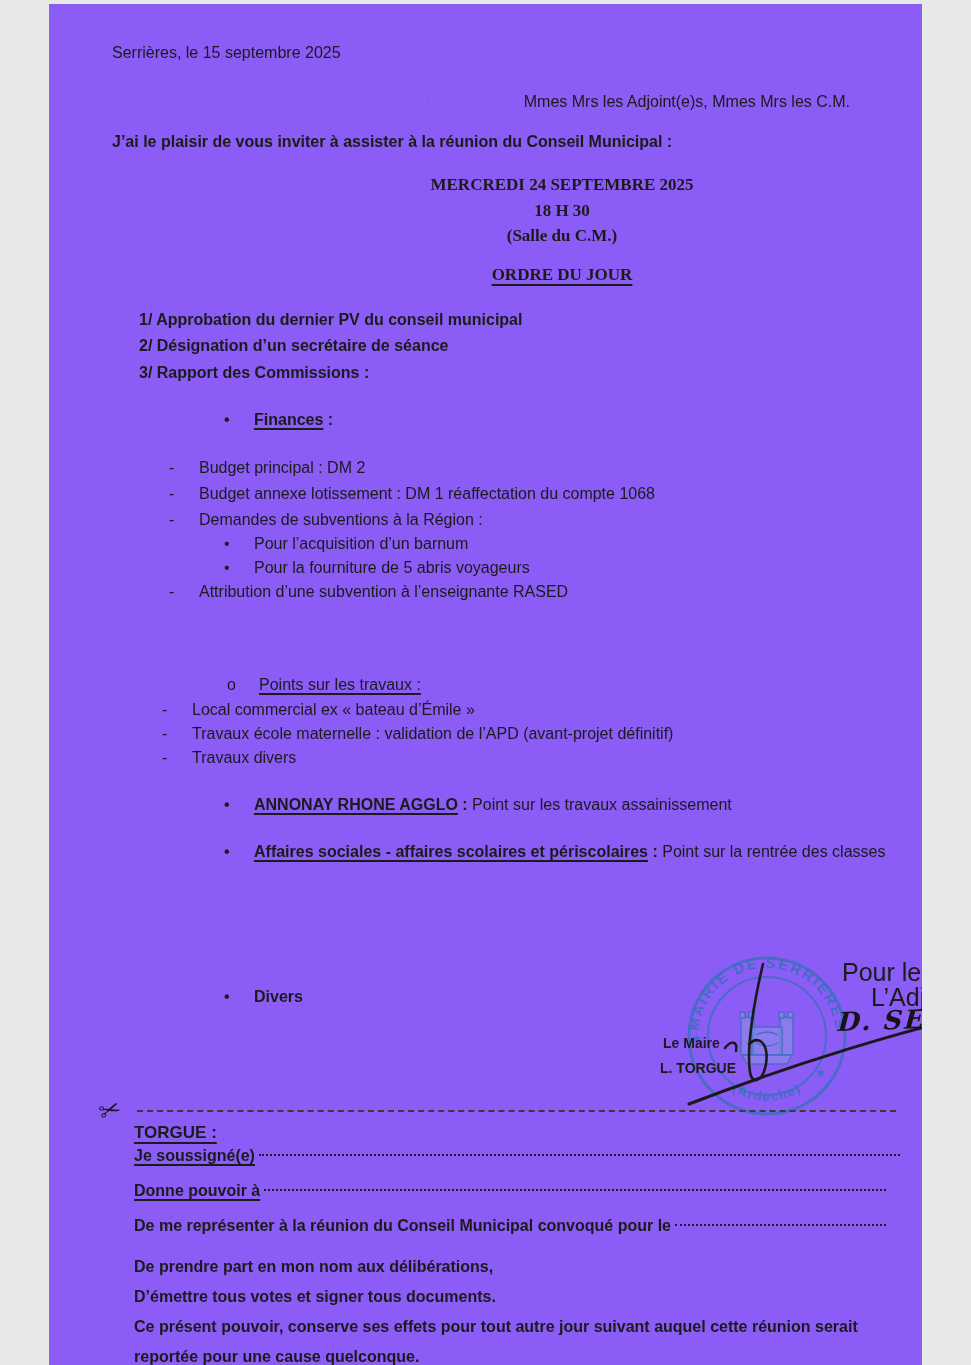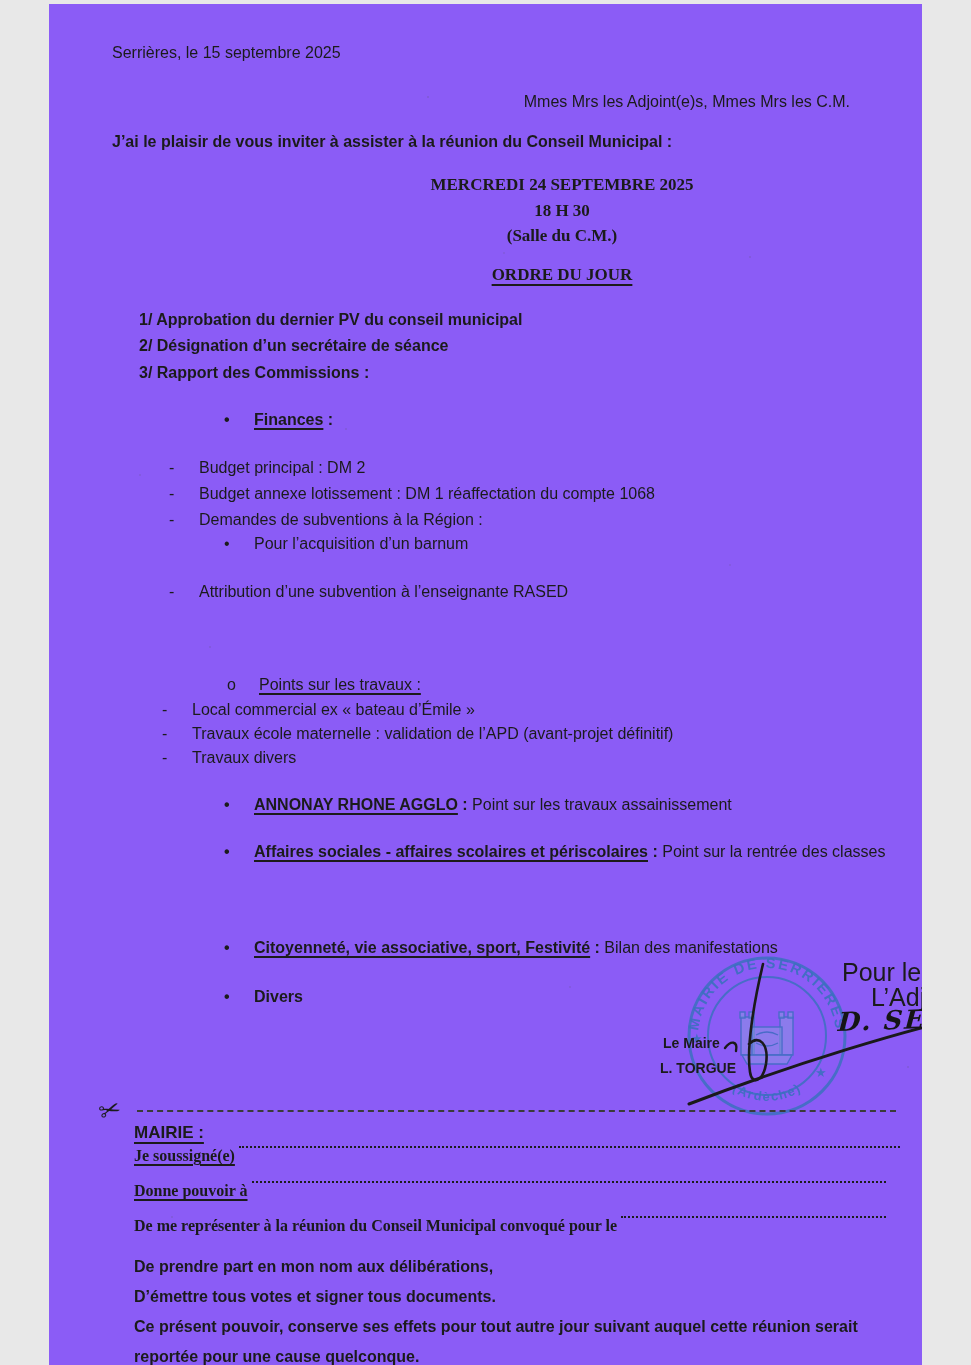--- a/index.html
+++ b/index.html
@@ -13,21 +13,21 @@
   .b{font-weight:700;}
   .sb{font-weight:600;}
   .u{text-decoration:underline;text-decoration-thickness:1.6px;text-underline-offset:3px;}
   .u2{text-decoration:underline;text-decoration-thickness:2px;text-underline-offset:3.5px;}
   .center{left:55px;width:916px;text-align:center;font-family:Liberation Serif, serif;}
   .fs17{font-size:17px;}
   .fs19{font-size:14px;}
   .fs21{font-size:25px;}
   .mark{display:inline-block;width:30px;}
   .mark2{display:inline-block;width:32px;}
-  .leader-row{display:flex;align-items:flex-start;font-family:Liberation Serif, serif;}
+  .leader-row{display:flex;align-items:center;}
   .leader{flex:1;border-bottom:2.6px dotted #1c1c1c;margin:0 0 3px 4px;}
   .cutline{border-top:2px dashed #3a3a3a;height:0;}
   .scissors{font-size:26px;transform:rotate(-18deg);display:inline-block;}
   .handwriting{
     font-family:"DejaVu Serif",serif;font-style:italic;font-weight:700;
     font-size:26px;letter-spacing:2px;color:#151515;
     transform:rotate(-2deg) skewX(-6deg);transform-origin:left bottom;
   }
   .noise{position:absolute;left:0;top:0;width:2px;height:2px;background:transparent;
     box-shadow:378px 92px 0 0 rgba(80,80,80,.16), 700px 252px 0 0 rgba(80,80,80,.15),
@@ -58,30 +58,30 @@
   <div class="abs b" style="left:90px;top:306px">1/ Approbation du dernier PV du conseil municipal</div>
   <div class="abs b" style="left:90px;top:332px">2/ Désignation d’un secrétaire de séance</div>
   <div class="abs b" style="left:90px;top:359px">3/ Rapport des Commissions :</div>
 
   <div class="abs b" style="left:175px;top:406px"><span class="mark">•</span><span class="u">Finances</span><span> :</span></div>
 
   <div class="abs" style="left:120px;top:454px"><span class="mark">-</span><span>Budget principal : DM 2</span></div>
   <div class="abs" style="left:120px;top:480px"><span class="mark">-</span><span>Budget annexe lotissement : DM 1 réaffectation du compte 1068</span></div>
   <div class="abs" style="left:120px;top:506px"><span class="mark">-</span><span>Demandes de subventions à la Région :</span></div>
   <div class="abs" style="left:175px;top:530px"><span class="mark">•</span><span>Pour l’acquisition d’un barnum</span></div>
+  <div class="abs" style="left:175px;top:554px"><span class="mark">•</span><span>Pour la fourniture de 5 abris voyageurs</span></div>
   <div class="abs" style="left:120px;top:578px"><span class="mark">-</span><span>Attribution d’une subvention à l’enseignante RASED</span></div>
 
   <div class="abs" style="left:178px;top:671px"><span class="mark2">o</span><span class="u">Points sur les travaux :</span></div>
   <div class="abs" style="left:113px;top:720px"><span class="mark">-</span><span>Travaux école maternelle : validation de l’APD (avant-projet définitif)</span></div>
   <div class="abs" style="left:113px;top:696px"><span class="mark">-</span><span>Local commercial ex « bateau d’Émile »</span></div>
   <div class="abs" style="left:113px;top:744px"><span class="mark">-</span><span>Travaux divers</span></div>
 
   <div class="abs" style="left:175px;top:791px"><span class="mark b">•</span><span class="b u">ANNONAY RHONE AGGLO</span><span class="b"> : </span><span>Point sur les travaux assainissement</span></div>
   <div class="abs" style="left:175px;top:838px"><span class="mark b">•</span><span class="b u">Affaires sociales - affaires scolaires et périscolaires</span><span class="b"> : </span><span>Point sur la rentrée des classes</span></div>
-  <div class="abs" style="left:175px;top:934px"><span class="mark b">•</span><span class="b u">Citoyenneté, vie associative, sport, Festivité</span><span class="b"> : </span><span>Bilan des manifestations</span></div>
 
   <div class="abs b" style="left:175px;top:983px"><span class="mark">•</span><span>Divers</span></div>
 
   <svg class="abs" style="left:633px;top:947px" width="170" height="170" viewBox="0 0 170 170">
     <circle cx="85" cy="85" r="78" fill="none" stroke="#3d6fc0" stroke-width="3" opacity="0.88"></circle>
     <circle cx="85" cy="85" r="59" fill="none" stroke="#3d6fc0" stroke-width="2" opacity="0.88"></circle>
     <defs>
       <path id="arcTop" d="M 25 120 A 69 69 0 1 1 145 120" fill="none"></path>
       <path id="arcBottom" d="M 41 133 A 66 66 0 0 0 129 133" fill="none"></path>
     </defs>
@@ -114,21 +114,21 @@
 
   <div class="abs fs21" style="left:793px;top:953px">Pour le Maire,</div>
   <div class="abs fs21" style="left:822px;top:978px">L’Adjoint</div>
   <div class="abs handwriting" style="left:788px;top:1002px">D. SERI’LLON</div>
   <div class="abs sb fs19" style="left:614px;top:1031px">Le Maire</div>
   <div class="abs sb fs19" style="left:611px;top:1056px">L. TORGUE</div>
 
   <div class="abs" style="left:50px;top:1090px"><span class="scissors">✂</span></div>
   <div class="abs cutline" style="left:88px;right:26px;top:1106px"></div>
 
-  <div class="abs b fs17" style="left:85px;top:1118px"><span class="u2">MAIRIE :</span></div>
+  <div class="abs b fs17" style="left:85px;top:1118px"><span class="u2">TORGUE :</span></div>
 
   <div class="abs leader-row" style="left:85px;right:22px;top:1142px">
     <span class="b u">Je soussigné(e)</span>
     <span class="leader"></span>
   </div>
   <div class="abs leader-row" style="left:85px;right:36px;top:1212px">
     <span class="b">De me représenter à la réunion du Conseil Municipal convoqué pour le </span>
     <span class="leader"></span>
   </div>
   <div class="abs leader-row" style="left:85px;right:36px;top:1177px">

